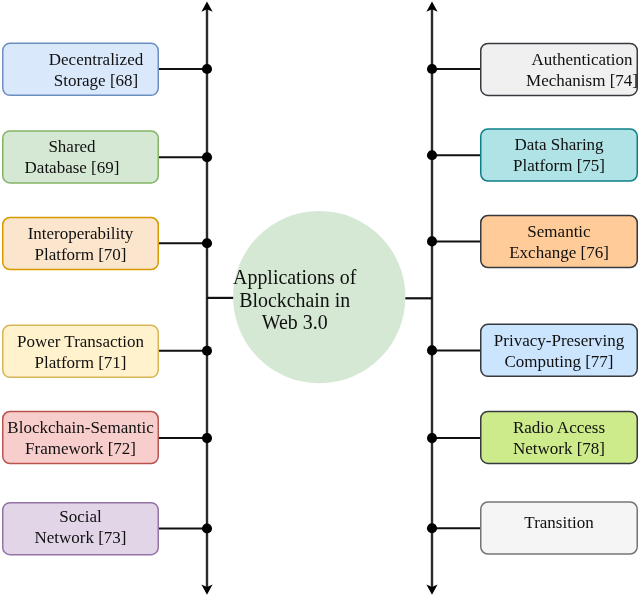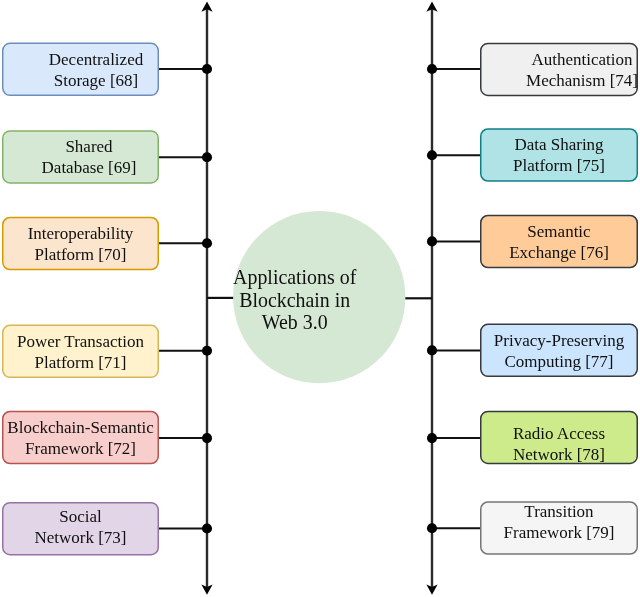--- a/index.html
+++ b/index.html
@@ -83,21 +83,21 @@
     </div>
   </div>
 
   <div id="boxes">
     <div class="nodebox" style="left:2px;top:42.55px;width:188px;height:53.5px;">
       <div class="textwrap">
         <div class="nodetext">Decentralized</div>
         <div class="nodetext">Storage [68]</div>
       </div>
     </div>
-    <div class="nodebox" style="left:19px;top:130.15px;width:140px;height:53.5px;">
+    <div class="nodebox" style="left:2px;top:130.15px;width:140px;height:53.5px;">
       <div class="textwrap">
         <div class="nodetext">Shared</div>
         <div class="nodetext">Database [69]</div>
       </div>
     </div>
     <div class="nodebox" style="left:2px;top:216.75px;width:157px;height:53.5px;">
       <div class="textwrap">
         <div class="nodetext">Interoperability</div>
         <div class="nodetext">Platform [70]</div>
       </div>
@@ -137,26 +137,25 @@
         <div class="nodetext">Semantic</div>
         <div class="nodetext">Exchange [76]</div>
       </div>
     </div>
     <div class="nodebox" style="left:480px;top:323.55px;width:158px;height:53.5px;">
       <div class="textwrap">
         <div class="nodetext">Privacy-Preserving</div>
         <div class="nodetext">Computing [77]</div>
       </div>
     </div>
-    <div class="nodebox" style="left:480px;top:410.65px;width:158px;height:53.5px;justify-content:flex-end;">
+    <div class="nodebox" style="left:480px;top:410.65px;width:158px;height:53.5px;">
       <div class="textwrap">
         <div class="nodetext">Radio Access</div>
         <div class="nodetext">Network [78]</div>
       </div>
     </div>
     <div class="nodebox" style="left:480px;top:501.25px;width:158px;height:41px;">
       <div class="textwrap">
         <div class="nodetext">Transition</div>
-        <div class="nodetext">Framework [79]</div>
       </div>
     </div>
   </div>
 </div>
 
 </body></html>

